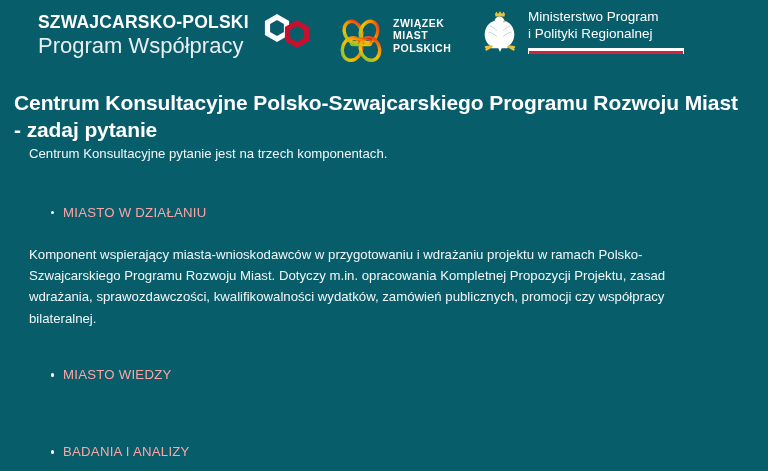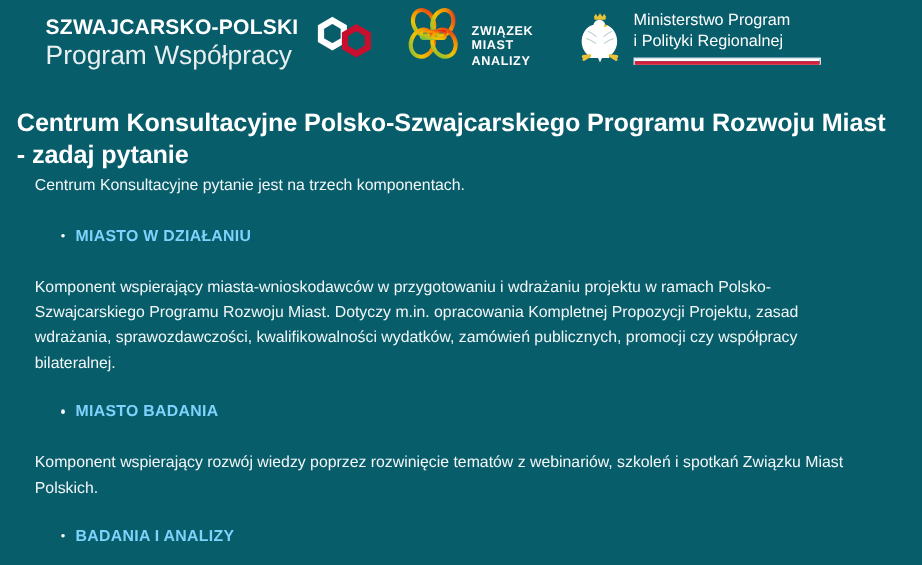--- a/index.html
+++ b/index.html
@@ -64,23 +64,23 @@
   }
   .logo-swisspl-mark {
     margin-left: 12px;
     margin-top: -2px;
   }
 
   
   .logo-zmp {
     position: absolute;
     left: 336px;
-    top: 4px;
+    top: 17px;
     display: flex;
-    align-items: flex-end;
+    align-items: flex-start;
   }
   .logo-zmp-text {
     margin-left: 7px;
     line-height: 1.18;
     font-size: 10.5px;
     font-weight: 700;
     letter-spacing: 0.5px;
     color: #ffffff;
   }
 
@@ -143,24 +143,25 @@
 
   ul.component-list {
     margin: 0;
     padding: 0;
     list-style: none;
   }
   ul.component-list li {
     position: relative;
     padding-left: 63px;
     font-size: 13.2px;
-    font-weight: 700;
+    font-weight: 400;
     letter-spacing: 0.25px;
     line-height: 1.6;
-    color: #7dd3fc;
+    color: #fca5a5;
+    margin-top: 16px;
   }
   ul.component-list li::before {
     content: "";
     position: absolute;
     left: 51px;
     top: 9px;
     width: 3.4px;
     height: 3.4px;
     border-radius: 50%;
     background: #ffffff;
@@ -212,21 +213,21 @@
             <ellipse cx="33" cy="15" rx="8.5" ry="11" transform="rotate(22 33 15)"></ellipse>
             <ellipse cx="16" cy="32" rx="9.5" ry="11.5" transform="rotate(20 16 32)"></ellipse>
             <ellipse cx="34" cy="32" rx="9.5" ry="11.5" transform="rotate(-20 34 32)"></ellipse>
             <rect x="15" y="22" width="20" height="6" rx="2" stroke-width="2.6"></rect>
           </g>
         </svg>
       </div>
       <div class="logo-zmp-text">
         <div>ZWIĄZEK</div>
         <div>MIAST</div>
-        <div>ANALIZY</div>
+        <div>POLSKICH</div>
       </div>
     </div>
 
     <div class="logo-min">
       <div>
         <svg width="38" height="50" viewBox="0 0 38 50" aria-hidden="true">
           <g>
 
             <path d="M14 8 L15.5 5.5 L17 8 L19 5 L21 8 L22.5 5.5 L24 8 L23.5 10.5 L14.5 10.5 Z" fill="#e9c23a"></path>
 
@@ -277,27 +278,26 @@
     <div class="block-gap-a"></div>
 
     <p class="body-text">
       <span>Komponent wspierający miasta-wnioskodawców w przygotowaniu i wdrażaniu projektu w ramach Polsko-Szwajcarskiego Programu Rozwoju Miast. Dotyczy </span><abbr class="abbrev">m.in.</abbr><span> opracowania Kompletnej Propozycji Projektu, zasad wdrażania, sprawozdawczości, kwalifikowalności wydatków, zamówień publicznych, promocji czy współpracy bilateralnej.</span>
     </p>
 
     <div class="block-gap-b"></div>
 
     <ul class="component-list">
       <li>
-        <span>MIASTO BADANIA</span>
+        <span>MIASTO WIEDZY</span>
       </li>
     </ul>
 
     <div class="block-gap-a"></div>
 
-    <p class="body-text">Komponent wspierający rozwój wiedzy poprzez rozwinięcie tematów z webinariów, szkoleń i spotkań Związku Miast Polskich.</p>
 
     <div class="block-gap-b"></div>
 
     <ul class="component-list">
       <li>
         <span>BADANIA I ANALIZY</span>
       </li>
     </ul>
 
   </div>

